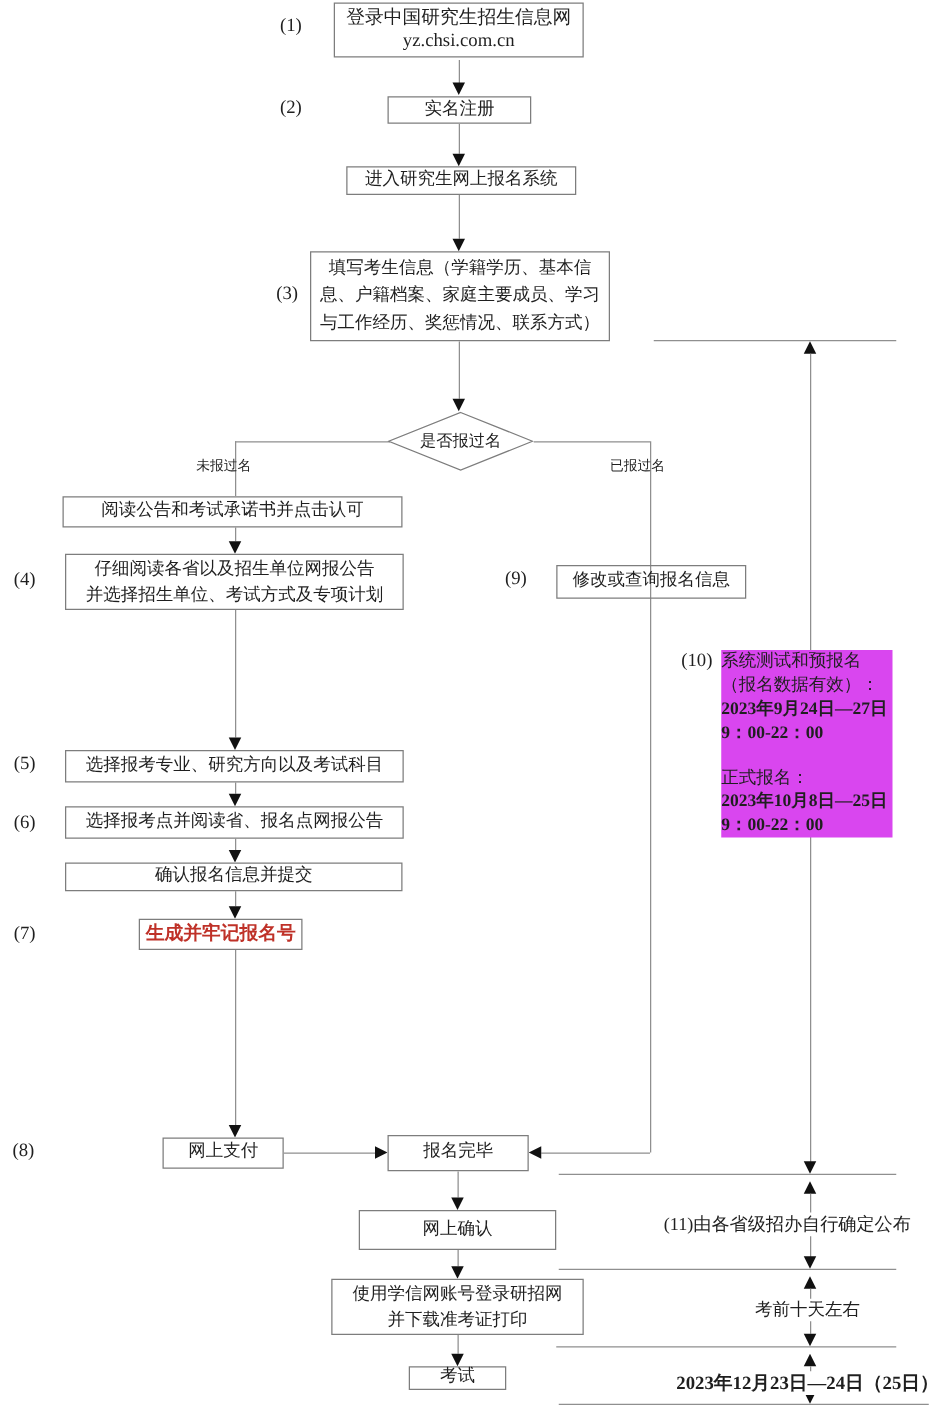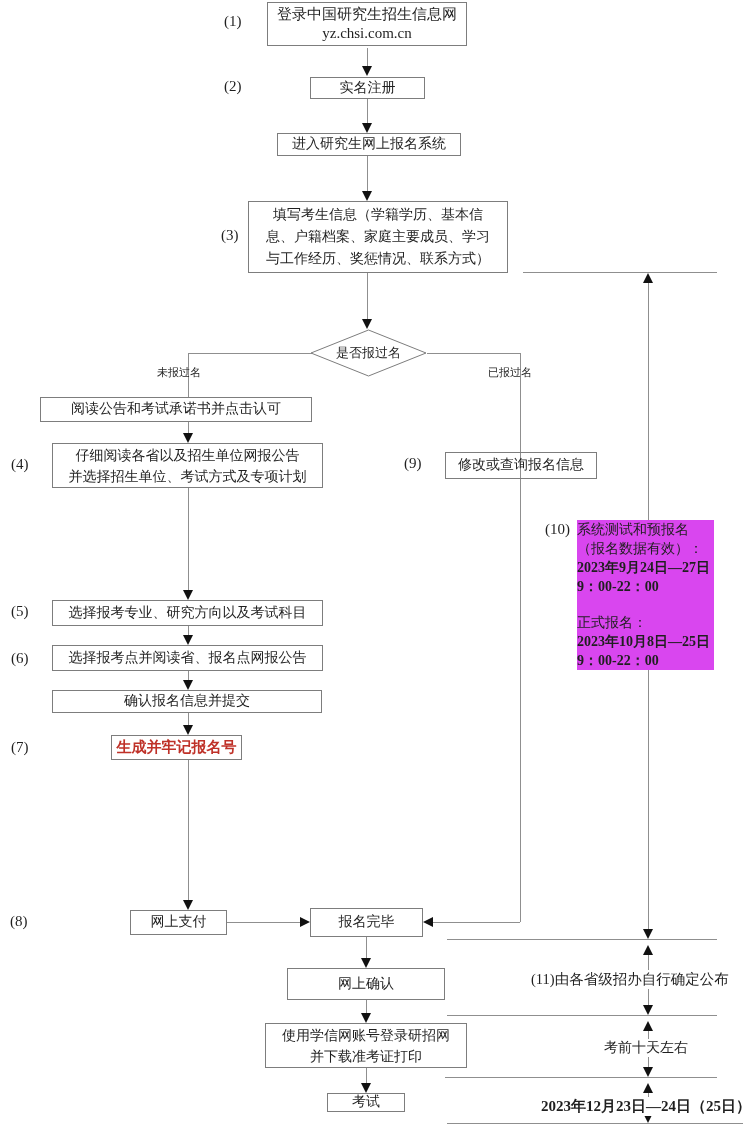--- a/index.html
+++ b/index.html
@@ -113,37 +113,37 @@
   </div>
 
   <div class="box" style="left:310px;top:77px;width:115px;height:22px;">
     <span>实名注册</span>
   </div>
 
   <div class="box" style="left:277px;top:133px;width:184px;height:23px;">
     <span>进入研究生网上报名系统</span>
   </div>
 
-  <div class="box" style="left:248px;top:201px;width:260px;height:72px;line-height:22px;">
+  <div class="box" style="left:248px;top:201px;width:240px;height:72px;line-height:22px;">
     <div class="lines">
       <div>填写考生信息（学籍学历、基本信</div>
       <div>息、户籍档案、家庭主要成员、学习</div>
       <div>与工作经历、奖惩情况、联系方式）</div>
     </div>
   </div>
 
   <svg style="position:absolute;left:310px;top:329px;" width="117" height="48">
     <polygon points="58.5,1 116,24 58.5,47 1,24" fill="#ffffff" stroke="#7d7d7d" stroke-width="1"></polygon>
   </svg>
   <div class="overlay" style="left:310px;top:329px;width:117px;height:48px;">是否报过名</div>
 
   <div class="branch" style="left:157px;top:365px;">未报过名</div>
   <div class="branch" style="left:488px;top:365px;">已报过名</div>
 
-  <div class="box" style="left:40px;top:397px;width:272px;height:25px;">
+  <div class="box" style="left:50px;top:397px;width:272px;height:25px;">
     <span>阅读公告和考试承诺书并点击认可</span>
   </div>
 
   <div class="box clear" style="left:445px;top:452px;width:152px;height:27px;">
     <span>修改或查询报名信息</span>
   </div>
 
   <div class="box" style="left:52px;top:443px;width:271px;height:45px;line-height:21px;">
     <div class="lines">
       <div>仔细阅读各省以及招生单位网报公告</div>

